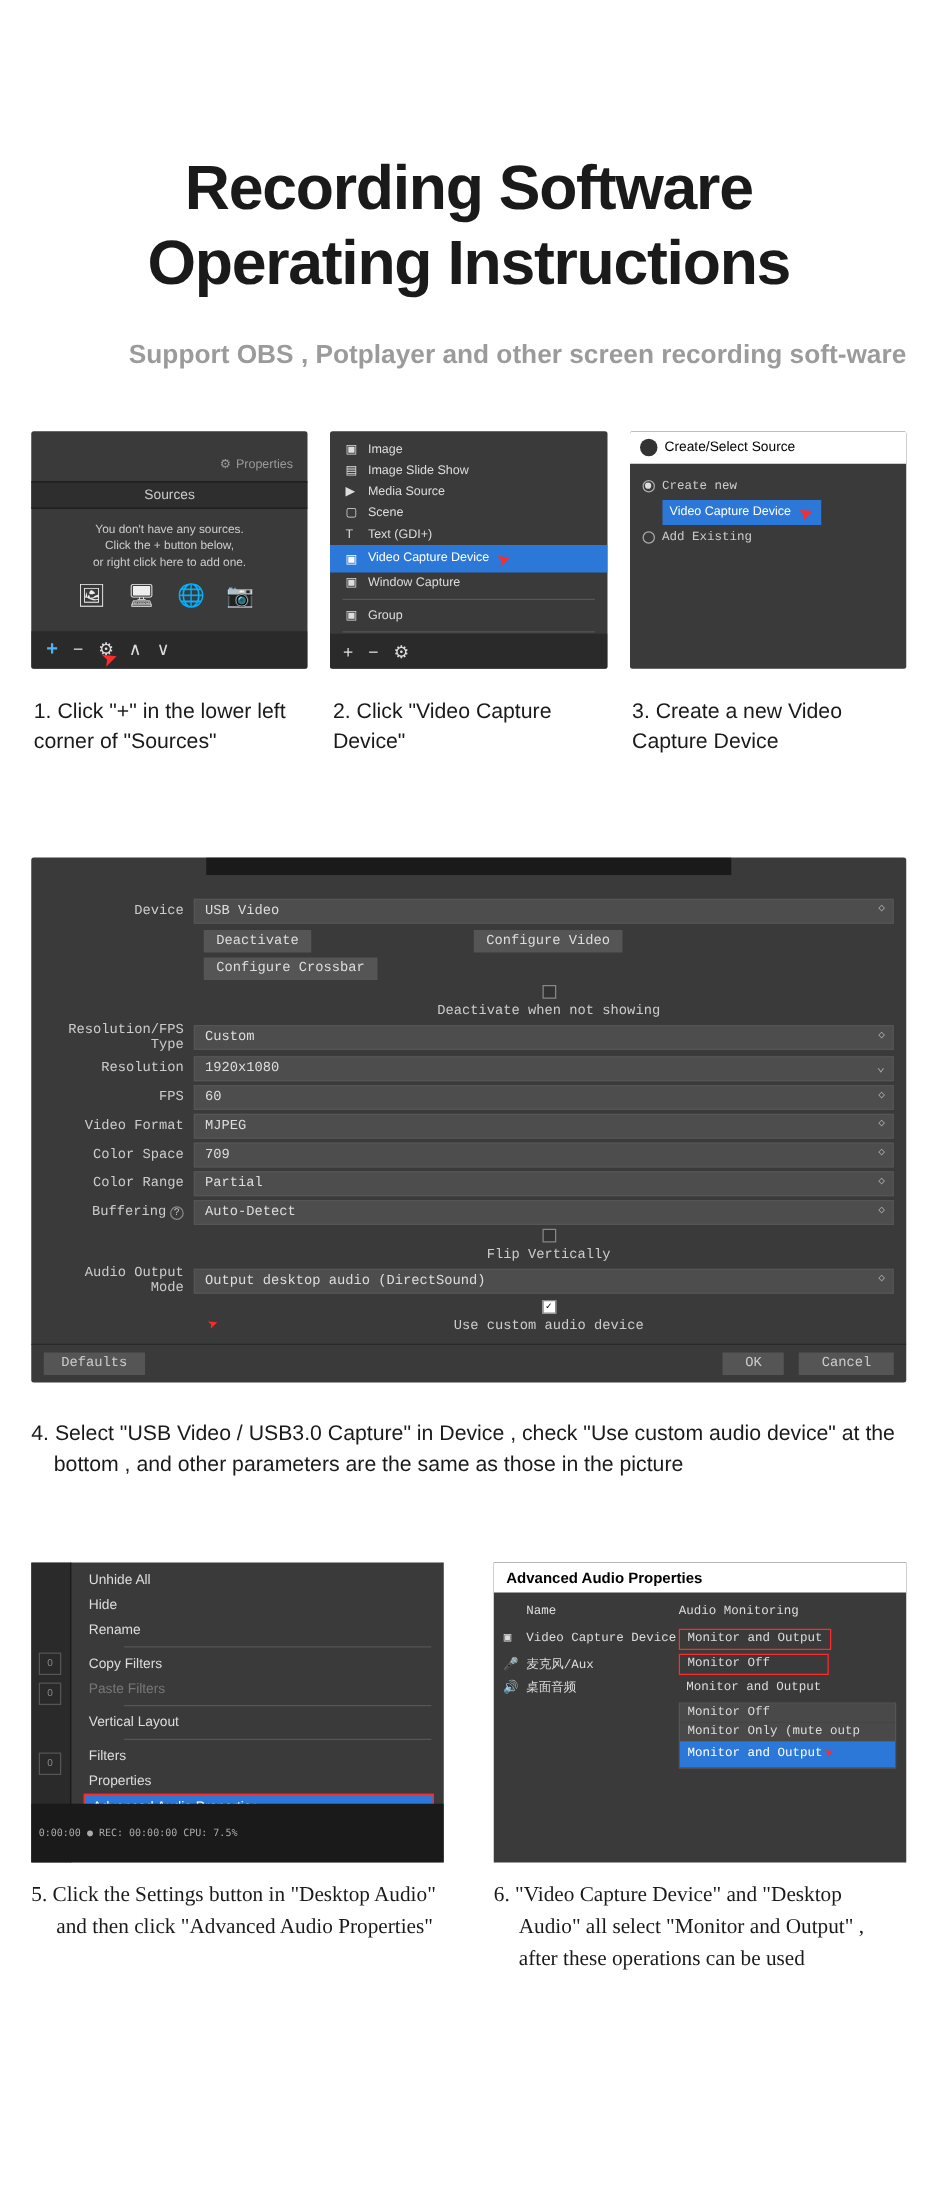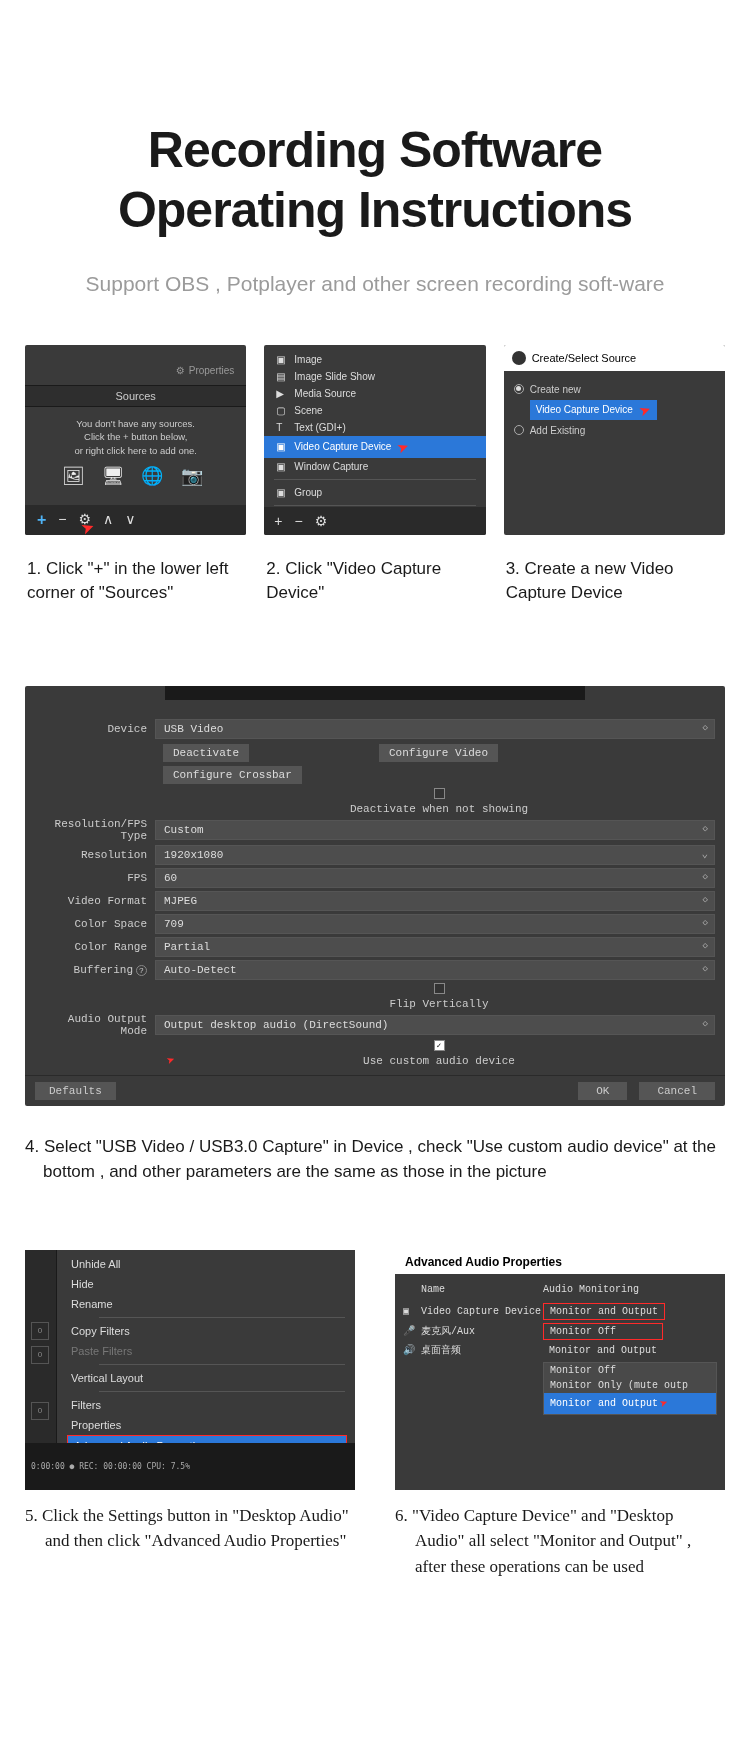--- a/index.html
+++ b/index.html
@@ -1,19 +1,19 @@
 <!DOCTYPE html>
 <html><head>
 <meta charset="utf-8">
 <style>
   * { box-sizing: border-box; margin: 0; padding: 0; }
   body { font-family: -apple-system, BlinkMacSystemFont, "Segoe UI", Arial, sans-serif; background: #fff; width: 750px; margin: 0 auto; color: #1a1a1a; }
   .wrap { padding: 120px 25px 60px; }
   h1 { font-size: 50px; font-weight: 800; text-align: center; line-height: 1.2; letter-spacing: -1px; }
-  .subtitle { color: #9b9b9b; font-size: 21px; text-align: center; margin: 28px 0 0; line-height: 1.5; font-weight: 400; }
+  .subtitle { color: #9b9b9b; font-size: 21px; text-align: right; margin: 28px 0 0; line-height: 1.5; font-weight: 700; }
   .row3 { display: flex; gap: 18px; margin-top: 45px; }
   .cell { flex: 1; }
   .panel { background: #3a3a3a; border-radius: 2px; height: 190px; font-size: 10px; color: #ccc; position: relative; overflow: hidden; }
   .captxt { font-size: 17px; margin-top: 22px; line-height: 1.45; padding: 0 2px; }
 
   
   .p1-props { position: absolute; top: 20px; right: 12px; font-size: 10px; color: #999; }
   .p1-props::before { content: "⚙"; margin-right: 4px; }
   .p1-srcbar { position: absolute; top: 40px; left: 0; right: 0; background: #2e2e2e; text-align: center; padding: 4px 0; font-size: 11px; border-top: 1px solid #1a1a1a; border-bottom: 1px solid #1a1a1a; }
   .p1-msg { position: absolute; top: 72px; left: 16px; right: 16px; text-align: center; font-size: 9.5px; line-height: 1.45; }
@@ -29,21 +29,21 @@
   .p2-item.sel { background: #2b78d9; color: #fff; }
   .p2-sep { border-top: 1px solid #555; margin: 4px 10px; }
   .p2-dep { padding: 4px 30px; color: #888; font-size: 10px; }
   .cursor2 { color: #ff2a2a; font-size: 14px; margin-left: 6px; transform: rotate(-20deg); display: inline-block; }
   .p2-foot { position: absolute; bottom: 0; left: 0; right: 0; background: #2a2a2a; padding: 6px 10px; display: flex; gap: 12px; color: #ddd; font-size: 14px; }
 
   
   .p3-bar { background: #fff; color: #000; padding: 6px 8px; font-size: 11px; display: flex; align-items: center; gap: 6px; }
   .p3-bar .obs { width: 14px; height: 14px; border-radius: 50%; background: #333; position: relative; }
   .p3-body { padding: 10px 10px; }
-  .p3-row { display: flex; align-items: center; gap: 6px; margin: 3px 0; font-size: 10px; }
+  .p3-row { display: flex; align-items: center; gap: 6px; margin: 3px 0; font-size: 10px; font-family: Liberation Mono, monospace; }
   .radio { width: 10px; height: 10px; border: 1.5px solid #aaa; border-radius: 50%; display: inline-block; }
   .radio.on::after { content: ""; display: block; width: 5px; height: 5px; background: #ddd; border-radius: 50%; margin: 1px; }
   .p3-sel { background: #2b78d9; color: #fff; padding: 2px 6px; margin: 2px 0 2px 16px; font-size: 10px; display: inline-flex; align-items: center; }
 
   
   .bigpanel { margin-top: 80px; background: #3a3a3a; border-radius: 2px; color: #ccc; font-family: "Courier New", monospace; font-size: 11px; overflow: hidden; }
   .bp-tab { height: 14px; background: #1a1a1a; margin: 0 20% 6px; }
   .bp-body { padding: 10px 10px 8px; }
   .bp-row { display: flex; align-items: center; margin: 3px 0; }
   .bp-lbl { width: 120px; text-align: right; padding-right: 8px; color: #ccc; }

